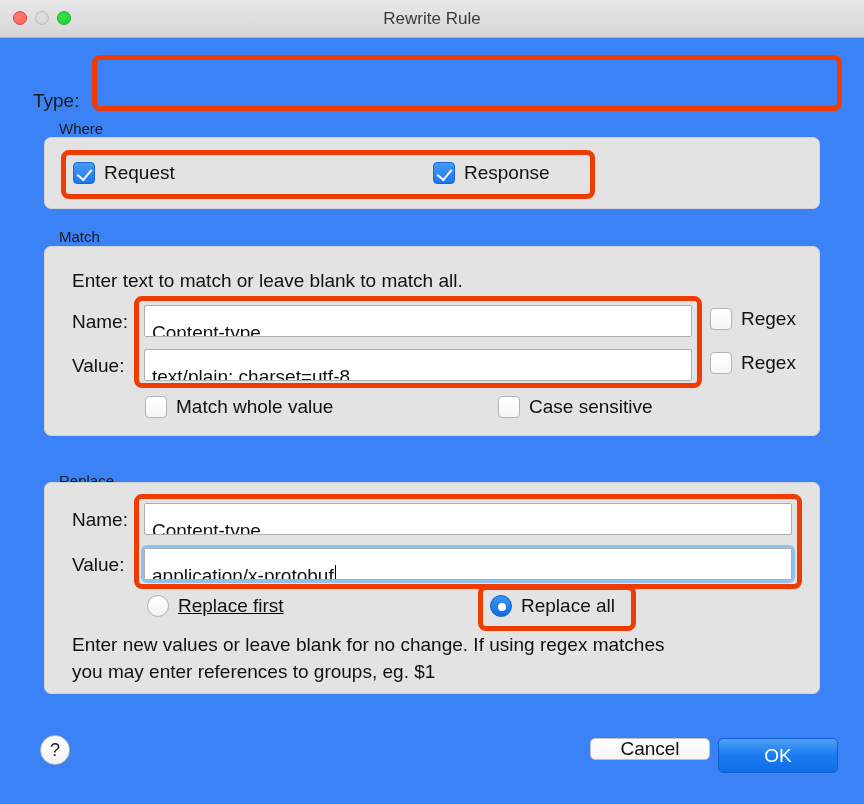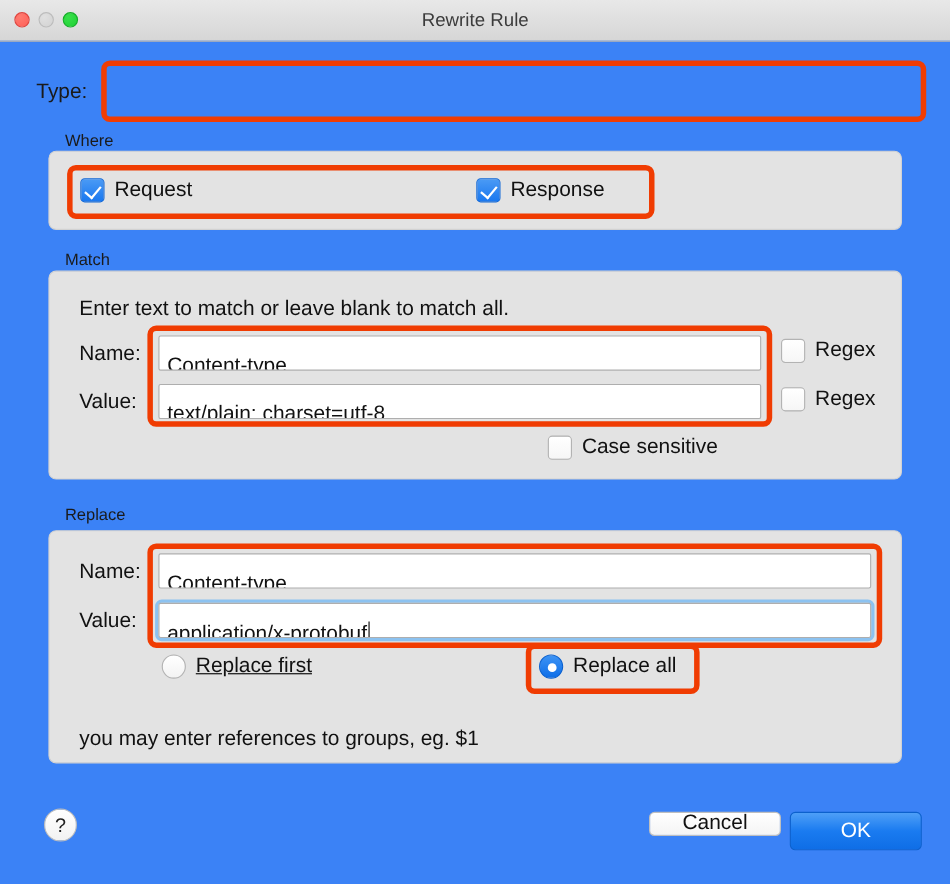--- a/index.html
+++ b/index.html
@@ -28,21 +28,21 @@
   .light.close  { background: radial-gradient(circle at 35% 30%, #ff7b70, #ff5f57); border: 1px solid #e0443e; }
   .light.min    { background: radial-gradient(circle at 35% 30%, #e0e0e0, #d2d2d2); border: 1px solid #bcbcbc; }
   .light.max    { background: radial-gradient(circle at 35% 30%, #39e04a, #1ed135); border: 1px solid #14ae27; }
   #title {
     position: absolute; left: 0; top: 9px; width: 864px;
     text-align: center; font-size: 17px; color: #3b3b3b;
   }
 
   
   #type-row {
-    position: absolute; left: 0; top: 62px; width: 748px; height: 46px;
+    position: absolute; left: 0; top: 79px; width: 748px; height: 46px;
   }
   #type-label {
     position: absolute; left: 33px; top: 11px;
     font-size: 19px; color: #1a1a1a;
   }
   #type-popup {
     position: absolute; left: 100px; top: 3px;
     width: 734px; height: 40px;
     background: linear-gradient(to bottom, #fefefe, #f3f3f3);
     border: 1px solid #a9a9a9;
@@ -80,21 +80,21 @@
     border: 1px solid #d2d2d2;
     border-radius: 7px;
   }
 
   #where-title { left: 59px; top: 120px; }
   #where-box   { left: 44px; top: 137px; width: 776px; height: 72px; }
 
   #match-title { left: 59px; top: 228px; }
   #match-box   { left: 44px; top: 246px; width: 776px; height: 190px; }
 
-  #replace-title { left: 59px; top: 460px; }
+  #replace-title { left: 59px; top: 472px; }
   #replace-box   { left: 44px; top: 482px; width: 776px; height: 212px; }
 
   
   .cbrow { position: absolute; display: flex; align-items: center; }
   .cb {
     width: 22px; height: 22px; border-radius: 4px;
     flex: 0 0 auto; position: relative;
   }
   .cb.off {
     background: linear-gradient(to bottom, #ffffff, #f6f6f6);
@@ -229,20 +229,24 @@
 
   <div class="fieldlabel" style="left:72px; top:355px;">Value:</div>
   <div class="textfield" style="left:144px; top:349px; width:548px;">text/plain; charset=utf-8</div>
   <div class="cbrow" style="left:710px; top:352px;">
     <div class="cb off"></div>
     <div class="cblabel">Regex</div>
   </div>
 
   <div class="anno" style="left:134px; top:296px; width:568px; height:92px;"></div>
 
+  <div class="cbrow" style="left:145px; top:396px;">
+    <div class="cb off"></div>
+    <div class="cblabel">Match whole value</div>
+  </div>
   <div class="cbrow" style="left:498px; top:396px;">
     <div class="cb off"></div>
     <div class="cblabel">Case sensitive</div>
   </div>
 
   <div class="group-title" id="replace-title">Replace</div>
   <div class="group-box" id="replace-box"></div>
 
   <div class="fieldlabel" style="left:72px; top:509px;">Name:</div>
   <div class="textfield" style="left:144px; top:503px; width:648px;">Content-type</div>
@@ -256,19 +260,20 @@
   <div class="cbrow" style="left:147px; top:595px;text-decoration:underline;">
     <div class="radio off"></div>
     <div class="cblabel">Replace first</div>
   </div>
   <div class="cbrow" style="left:490px; top:595px;">
     <div class="radio on"></div>
     <div class="cblabel">Replace all</div>
   </div>
   <div class="anno" style="left:478px; top:585px; width:158px; height:46px;"></div>
 
+  <div class="hint" style="left:72px; top:631px;">Enter new values or leave blank for no change. If using regex matches</div>
   <div class="hint" style="left:72px; top:658px;">you may enter references to groups, eg. $1</div>
 
   <div id="help-btn">?</div>
   <div id="cancel-btn">Cancel</div>
   <div id="ok-btn">OK</div>
 
 </div>
 
 </body></html>

